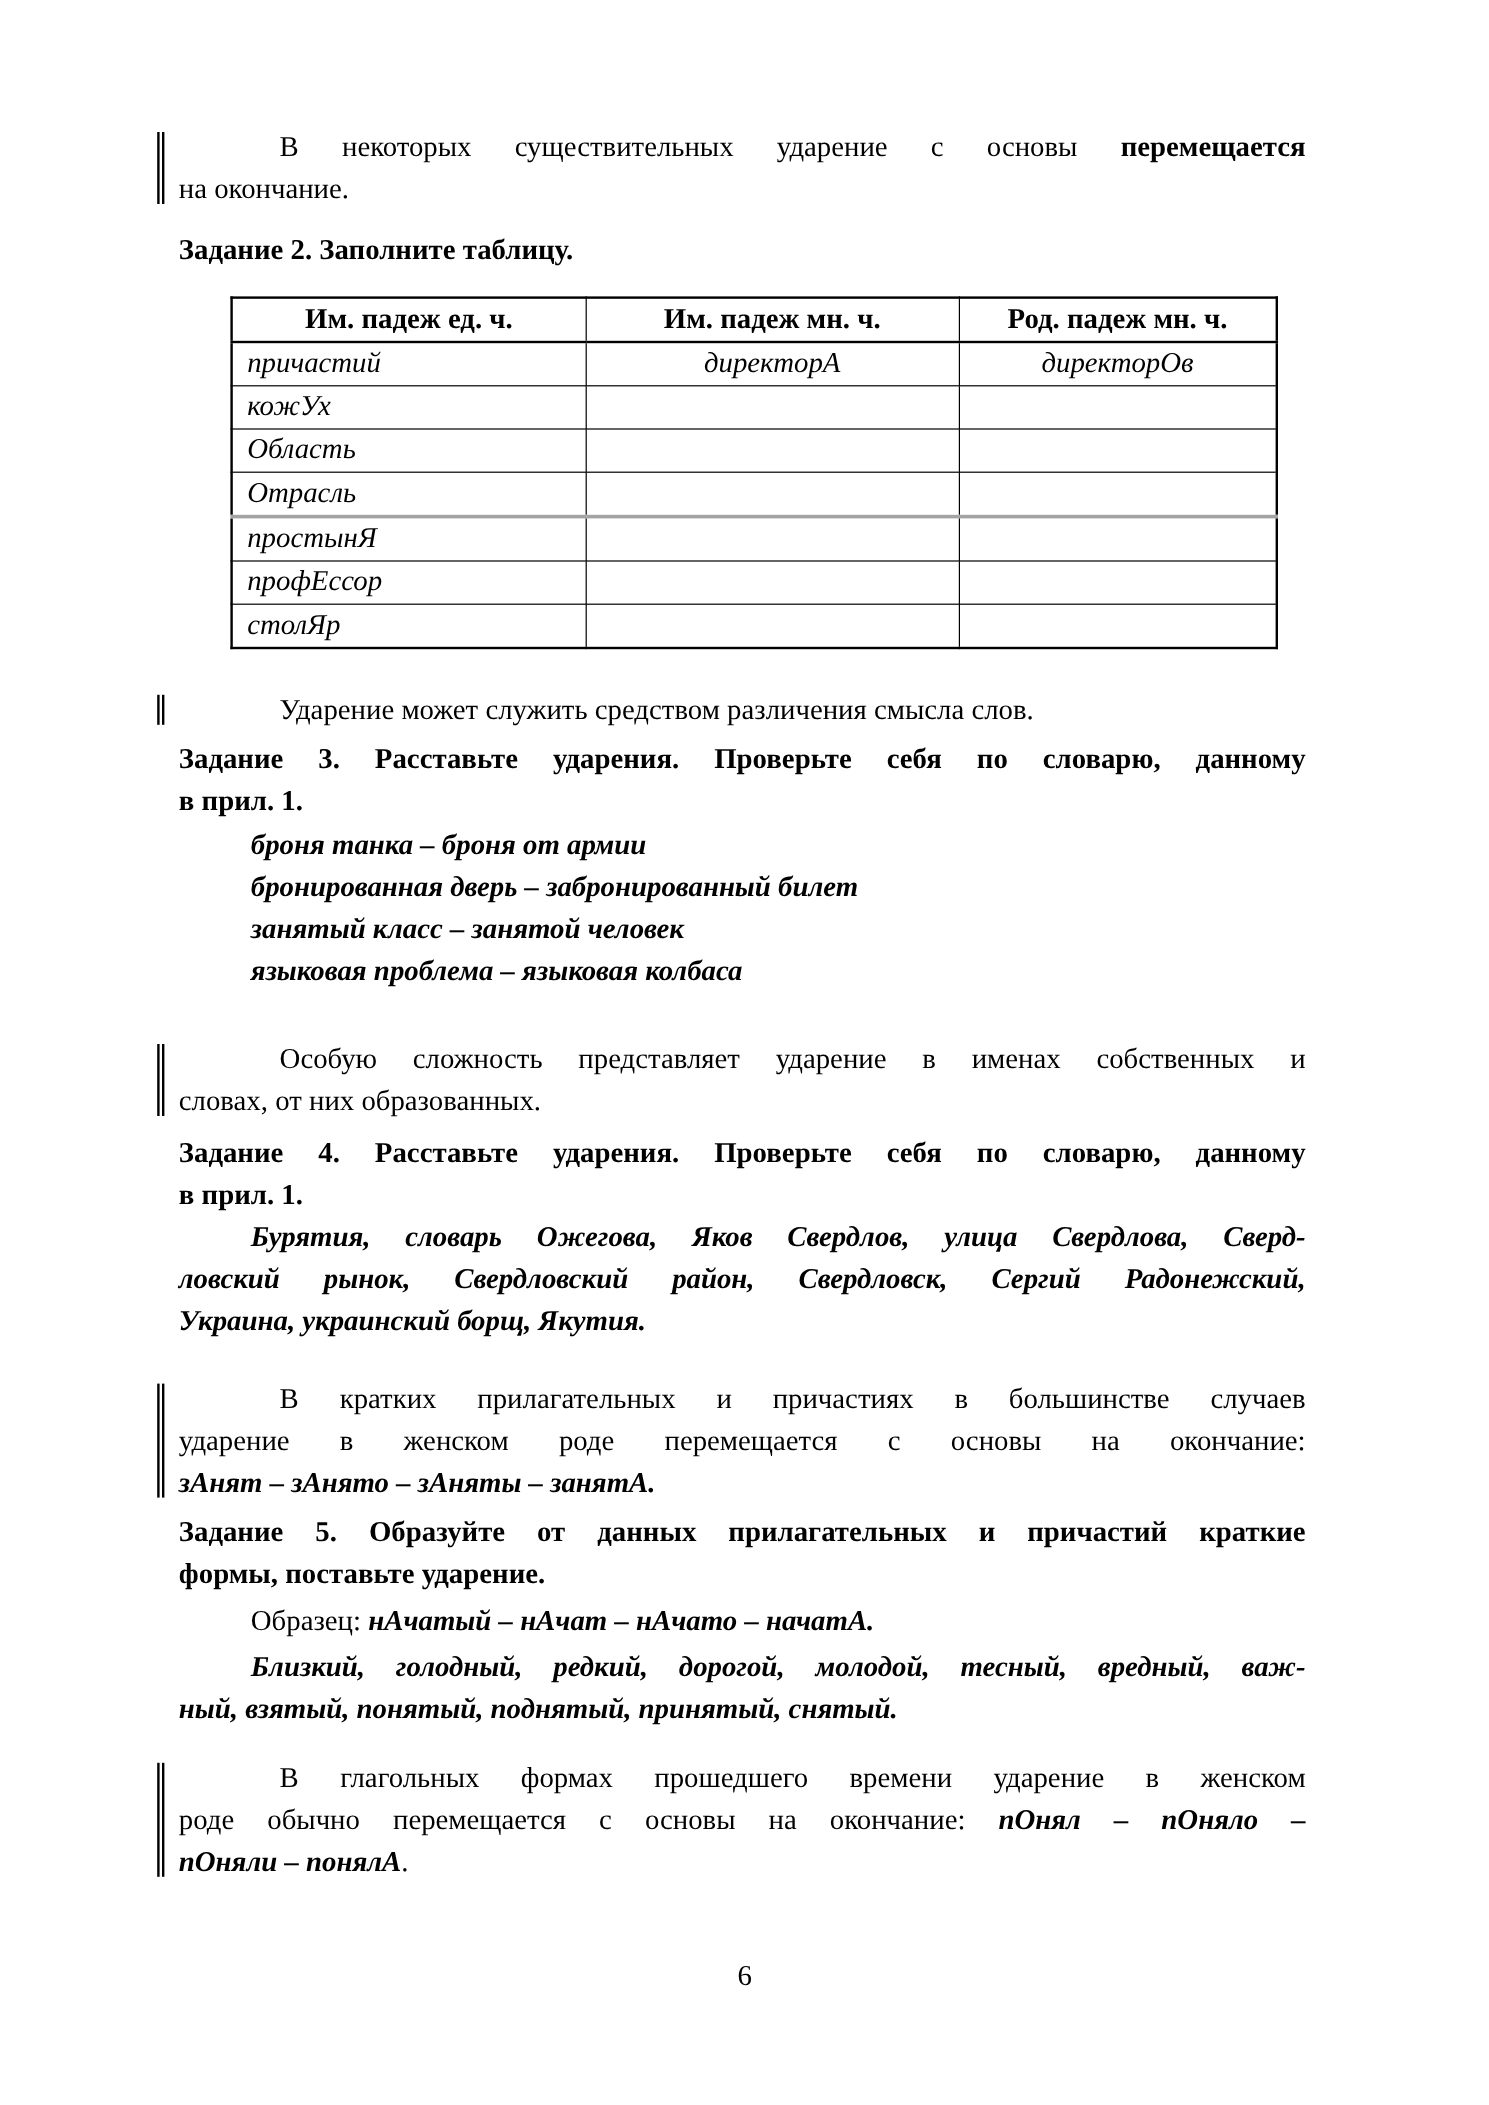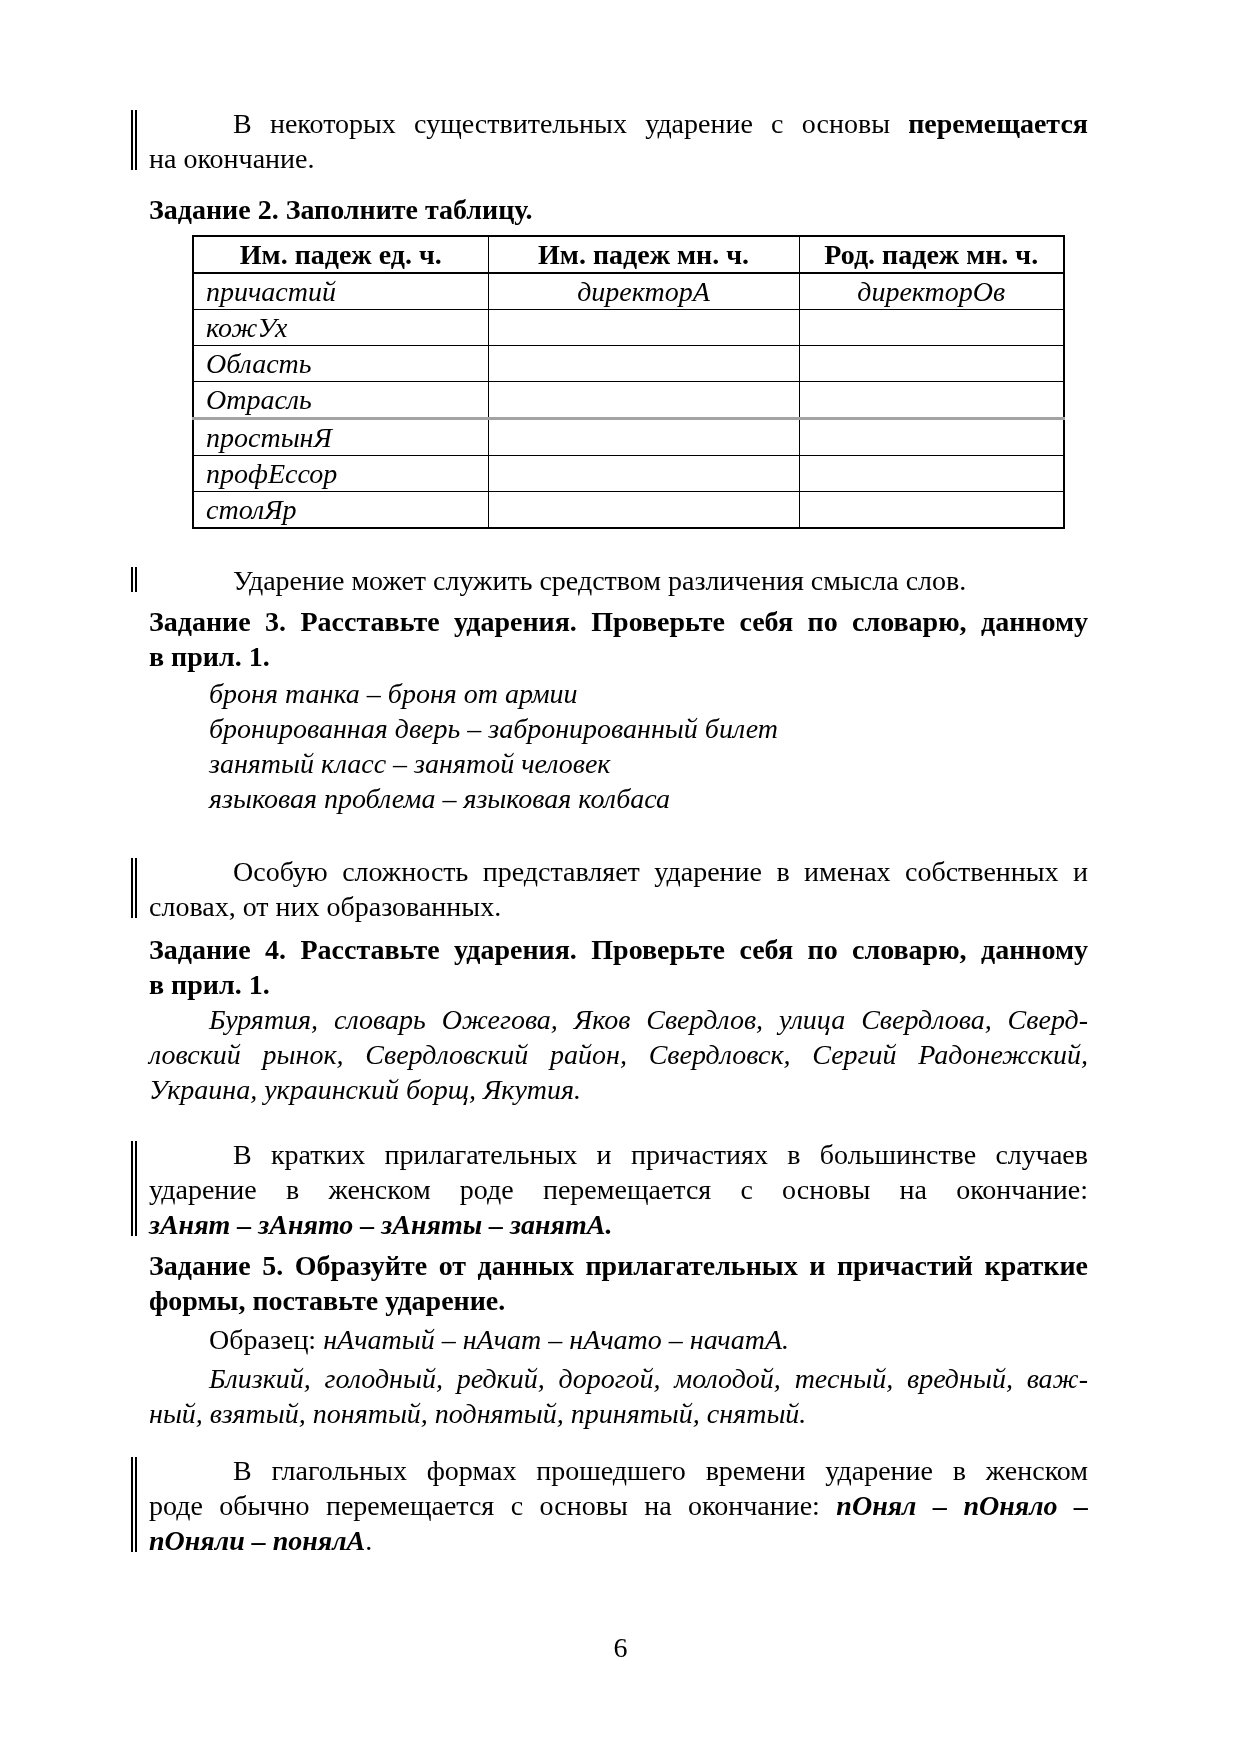--- a/index.html
+++ b/index.html
@@ -1,33 +1,33 @@
 <!DOCTYPE html>
 <html><head>
 <meta charset="utf-8">
 <style>
   html,body{margin:0;padding:0;background:#e8e8e8;}
   .page{
     width:1241px;height:1754px;position:relative;margin:0 auto;
     background:#ffffff;color:#000;
     font-family:"Liberation Serif", serif;
-    font-size:28px;line-height:35px;
+    font-size:24px;line-height:35px;
     overflow:hidden;
   }
   .content{position:absolute;left:149px;top:106px;width:939px;}
   .block{position:relative;}
   .heading{font-weight:bold;}
   .line{text-align:justify;text-align-last:justify;}
   .line.last{text-align-last:left;}
   .line.first{text-indent:60px;}
   .note .line.first{text-indent:84px;}
   .list{padding-left:60px;}
   .f-r{font-style:normal;font-weight:normal;}
   .f-b{font-weight:bold;}
-  .f-i{font-style:italic;}
+  .f-i{font-style:italic;font-weight:bold;}
   .f-bi{font-weight:bold;font-style:italic;}
   .changebar{
     position:absolute;left:-18px;top:4px;bottom:6px;width:0;
     border-left:6px double #000;
   }
   
   table.task-table{
     border-collapse:collapse;table-layout:fixed;
     margin-left:43px;width:871px;
     border:2px solid #000;
@@ -43,21 +43,21 @@
   }
   table.task-table td{
     height:35px;font-style:italic;text-align:center;
   }
   table.task-table td:first-child{
     text-align:left;padding-left:12px;
   }
   table.task-table tr.thick td{border-bottom:3px solid #a3a3a3;}
   
   [data-name="intro-note"]{margin-bottom:16px;}
-  [data-name="task-2-heading"]{margin-bottom:8px;}
+  [data-name="task-2-heading"]{margin-bottom:20px;}
   [data-name="task-2-table"]{margin-bottom:34px;}
   [data-name="meaning-note"]{margin-bottom:6px;}
   [data-name="task-3-heading"]{margin-bottom:2px;}
   [data-name="task-3-words"]{margin-bottom:38px;}
   [data-name="proper-names-note"]{margin-bottom:8px;}
   [data-name="task-4-heading"]{margin-bottom:0;}
   [data-name="task-4-words"]{margin-bottom:30px;}
   [data-name="short-forms-note"]{margin-bottom:6px;}
   [data-name="task-5-heading"]{margin-bottom:4px;}
   [data-name="task-5-example"]{margin-bottom:4px;}

